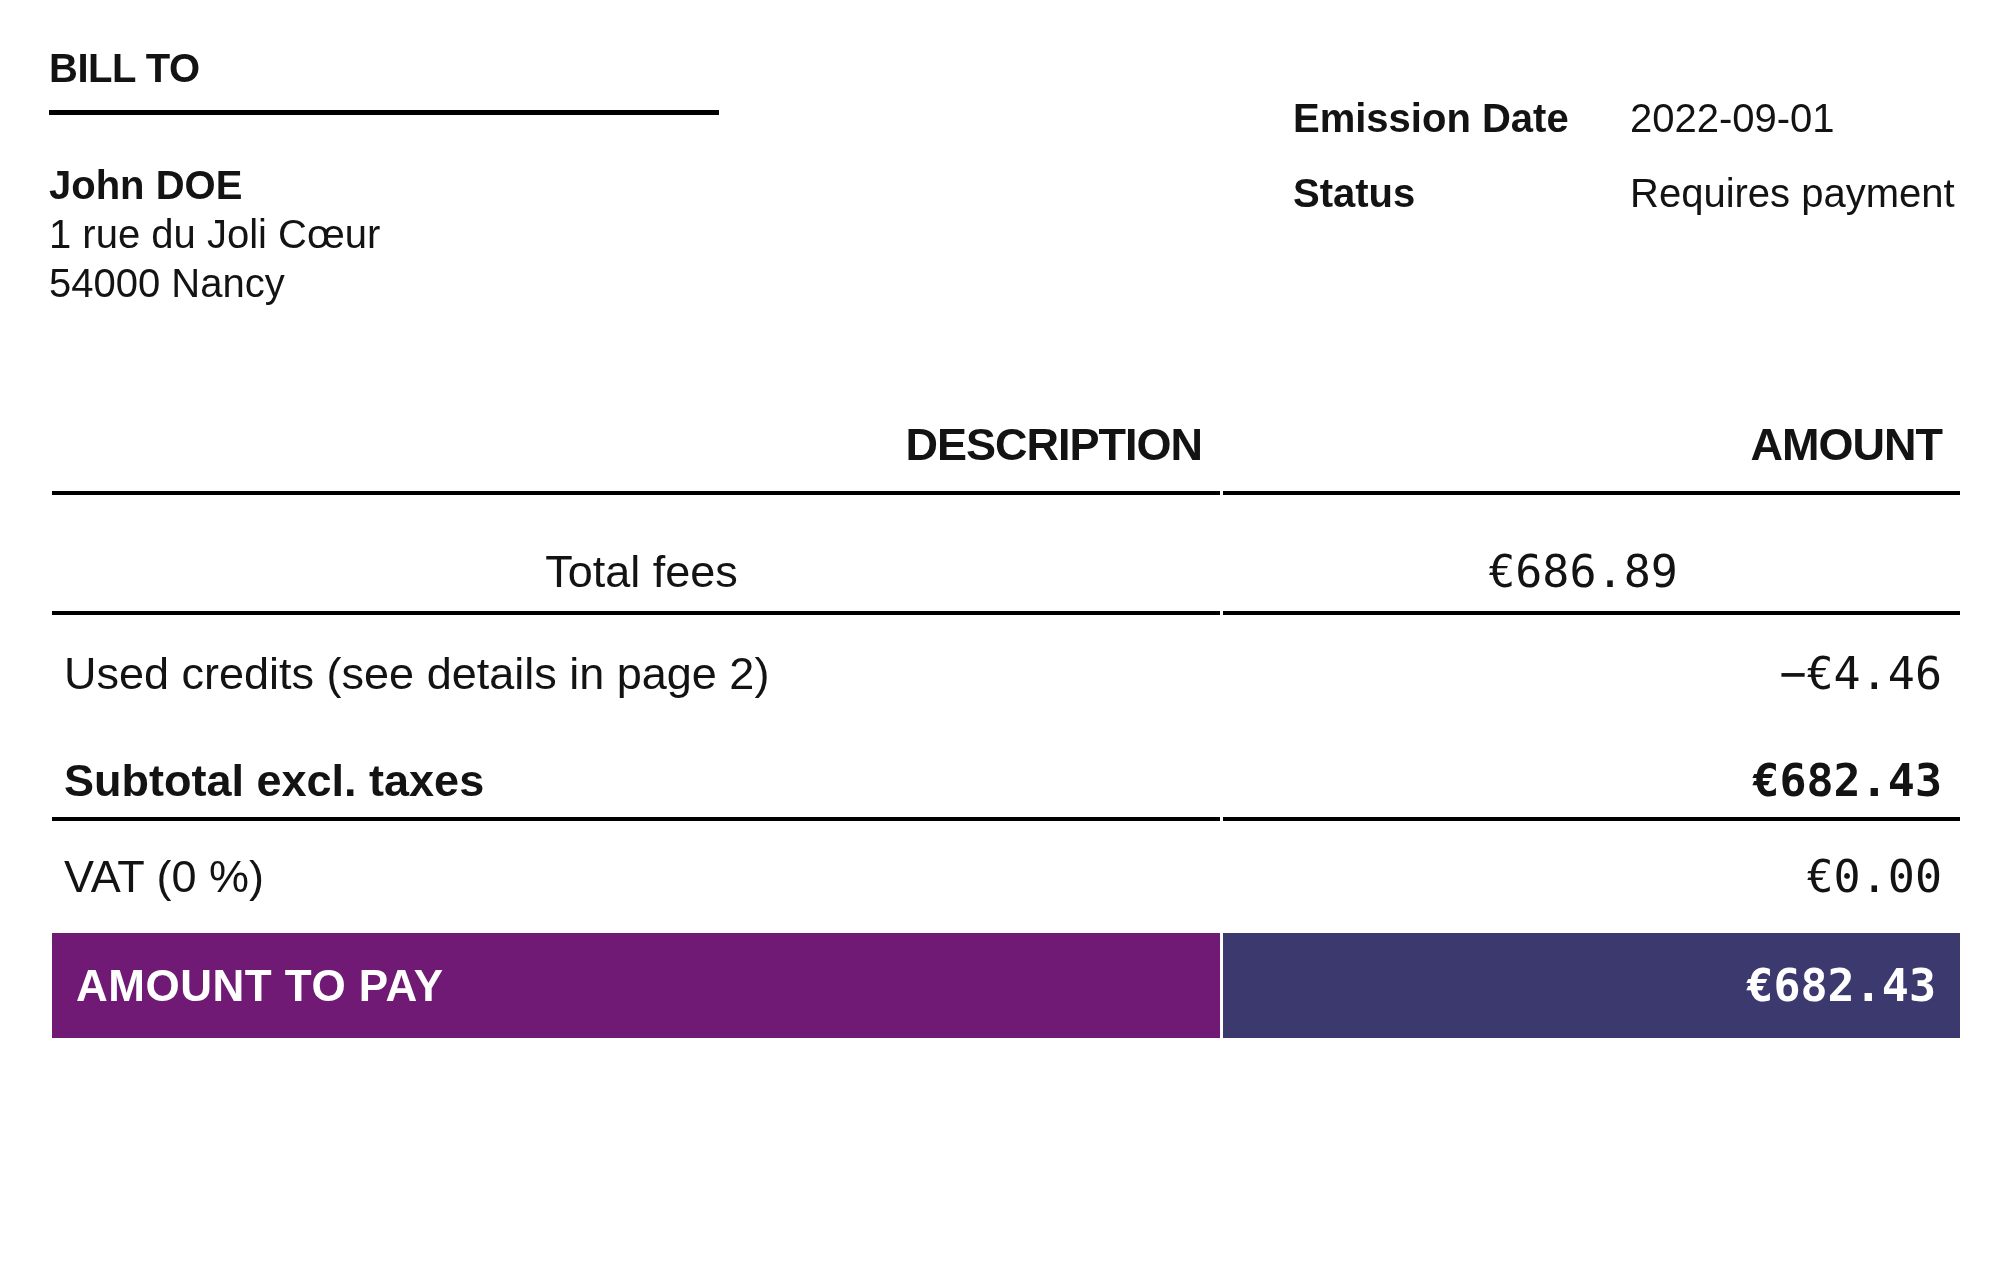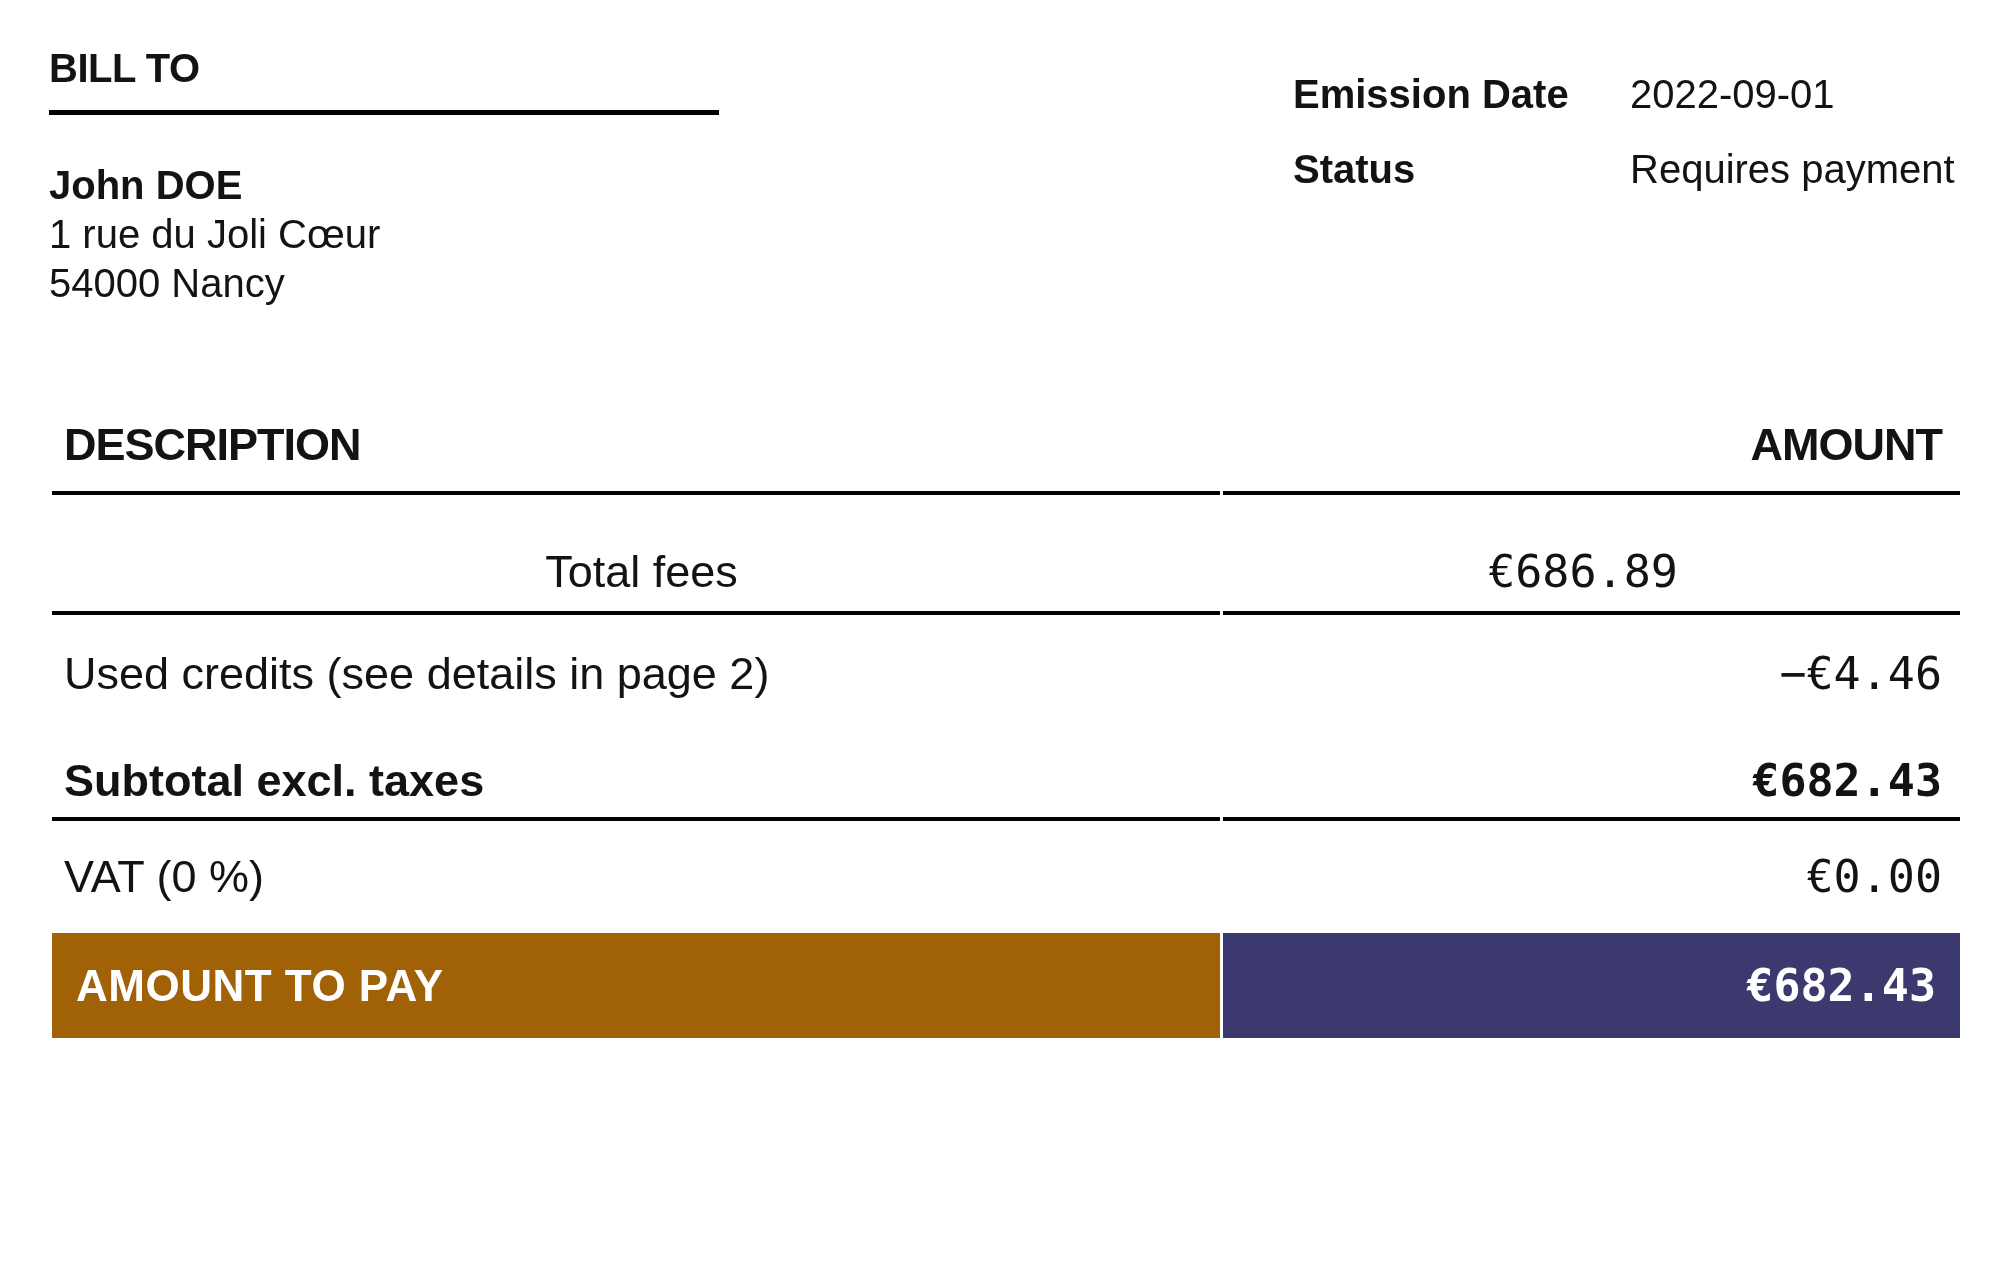--- a/index.html
+++ b/index.html
@@ -36,21 +36,21 @@
     border-bottom: 5px solid #000;
   }
 
   .address-block {
     margin-top: 46px;
     font-size: 40px;
     line-height: 49px;
   }
   .address-name { font-weight: 700; }
 
-  .info-rows { margin-top: 22px; }
+  .info-rows { margin-top: 46px; }
   .info-row {
     display: flex;
     font-size: 40px;
     line-height: 49px;
     margin-bottom: 26px;
   }
   .info-label { width: 337px; font-weight: 700; flex: none; }
   .info-value { flex: 1; }
 
   
@@ -67,21 +67,21 @@
   col.col-amount { width: 737px; }
 
   th {
     font-size: 45px;
     font-weight: 700;
     letter-spacing: -1px;
     padding: 8px 18px 20px 12px;
     border-bottom: 4px solid #000;
     vertical-align: bottom;
   }
-  th.th-desc   { text-align: left; }
+  th.th-desc   { text-align: right; }
   th.th-amount { text-align: right; }
 
   td { vertical-align: top; }
   td.cell-desc {
     text-align: left;
     padding-left: 12px;
   }
   td.cell-amount {
     text-align: right;
     padding-right: 18px;
@@ -182,19 +182,19 @@
       </tr>
       <tr class="row-subtotal">
         <td class="cell-desc">Subtotal excl. taxes</td>
         <td class="cell-amount">€682.43</td>
       </tr>
       <tr class="row-vat">
         <td class="cell-desc">VAT (0 %)</td>
         <td class="cell-amount">€0.00</td>
       </tr>
       <tr class="row-pay">
-        <td class="cell-desc" style="background: #a16207;">AMOUNT TO PAY</td>
+        <td class="cell-desc" style="background: #701a75;">AMOUNT TO PAY</td>
         <td class="cell-amount" style="background: rgb(60, 57, 111);">€682.43</td>
       </tr>
     </tbody>
   </table>
 
 </div>
 
 </body></html>

